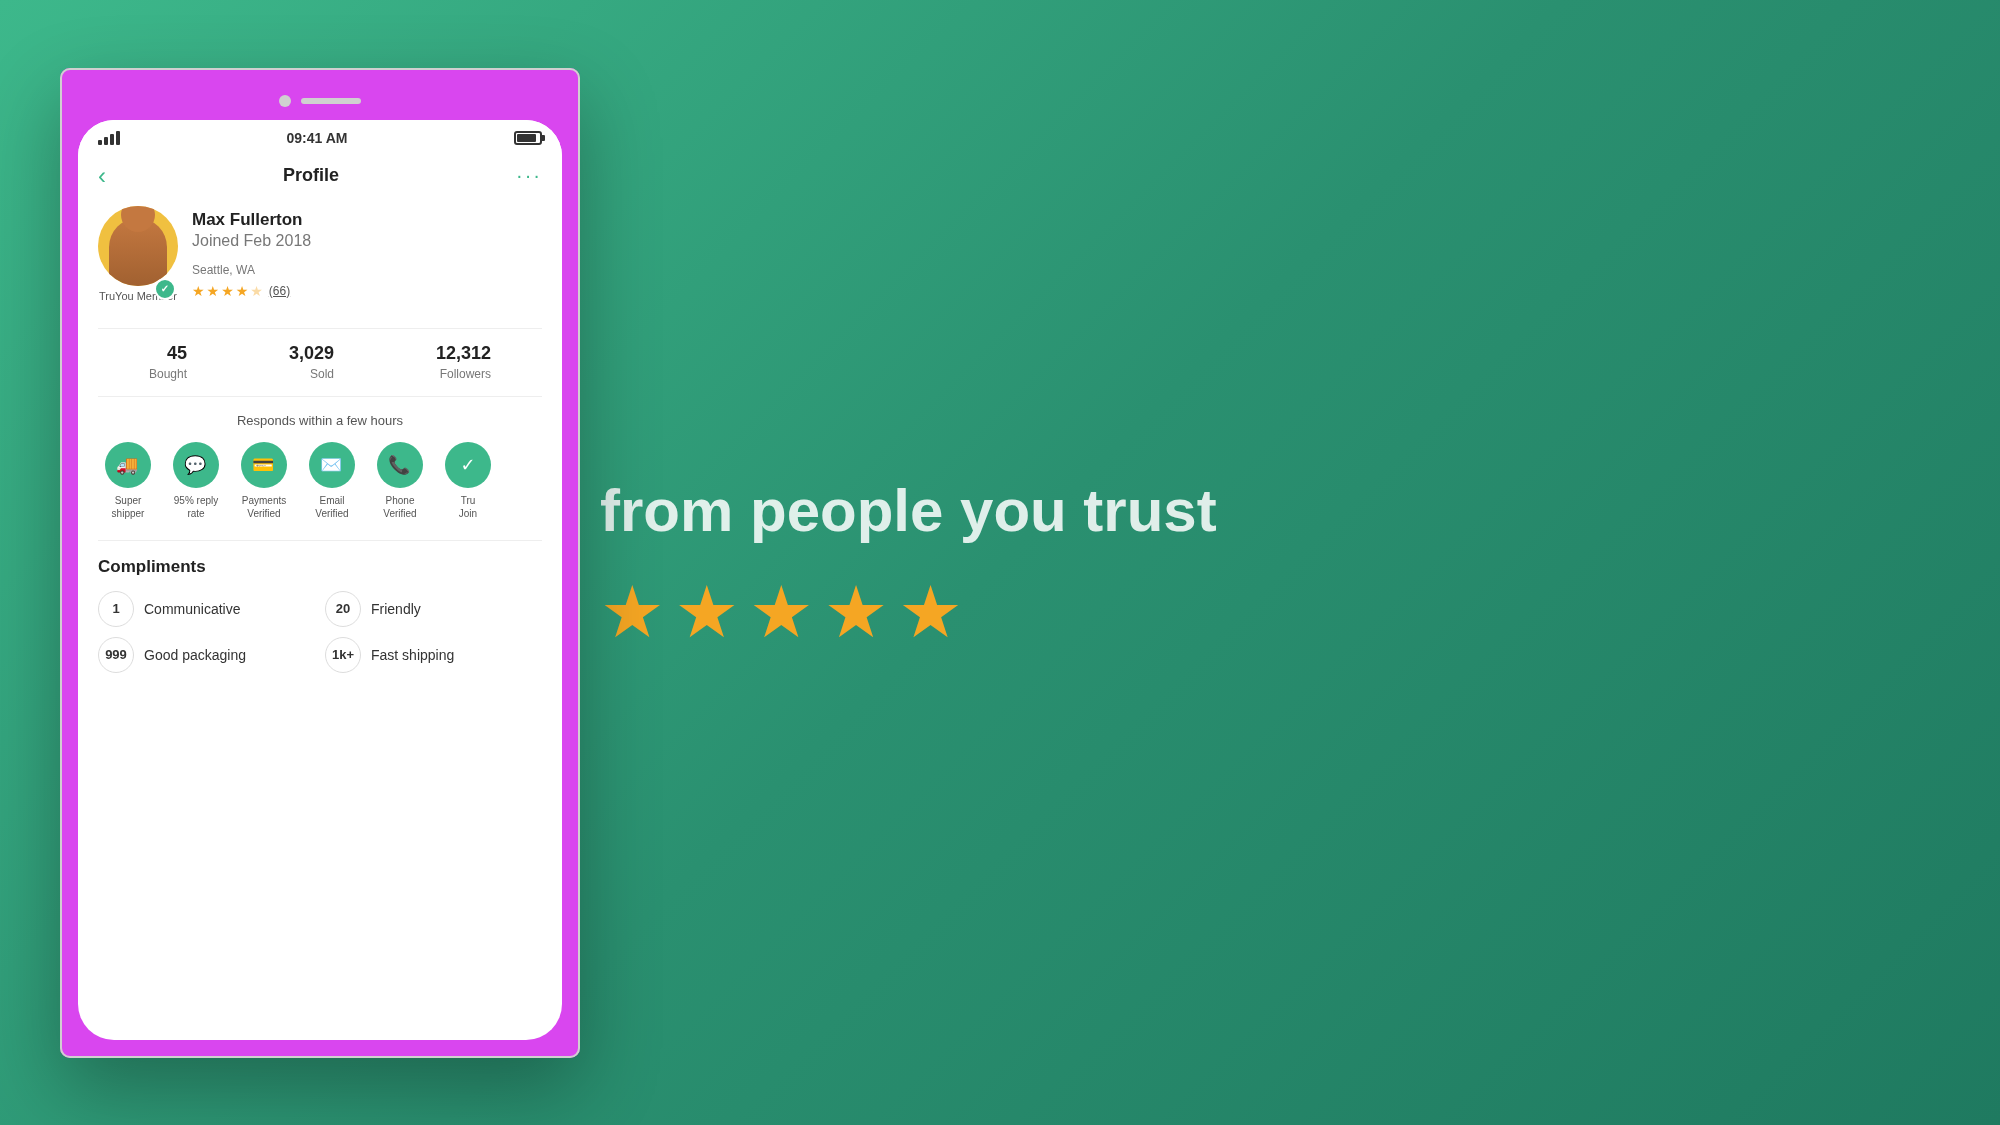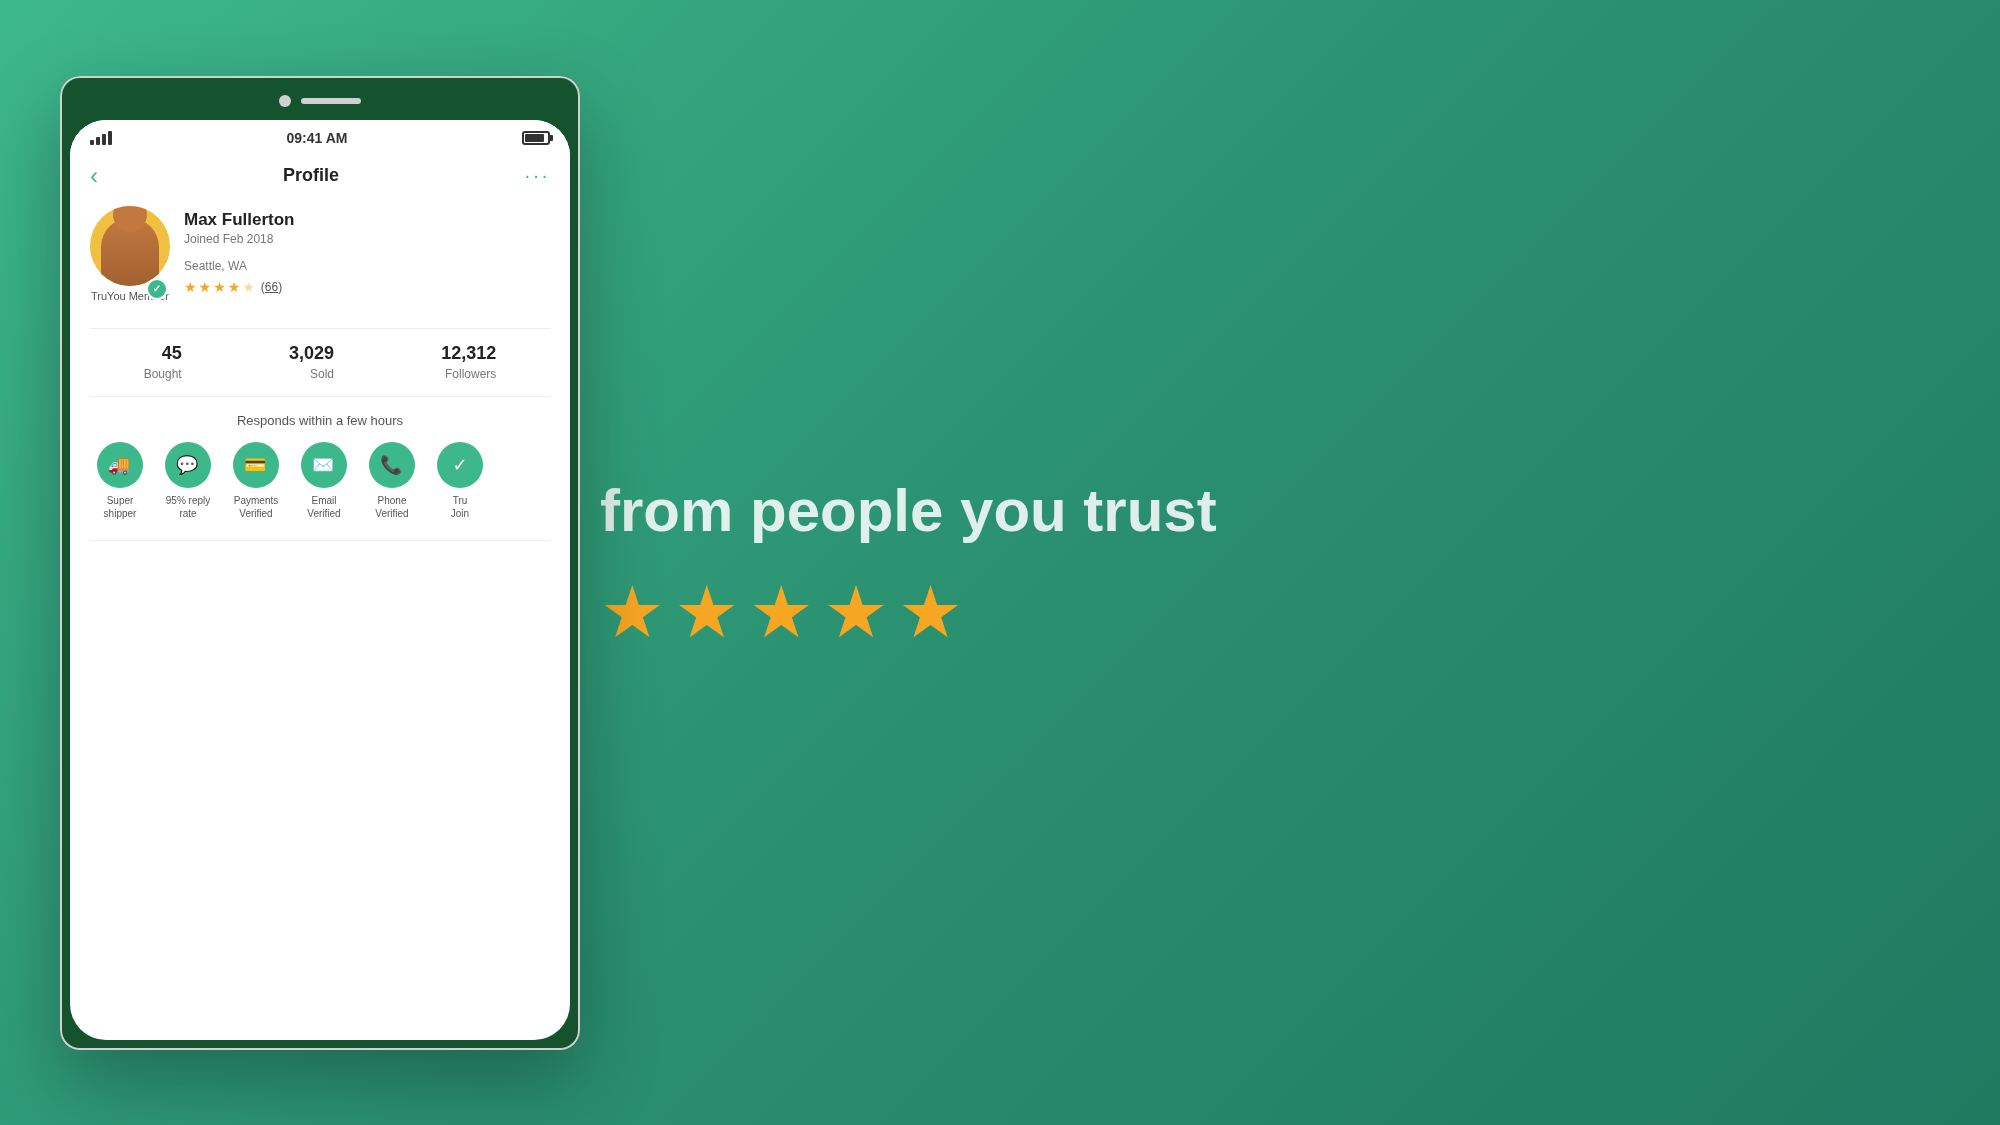--- a/index.html
+++ b/index.html
@@ -16,23 +16,23 @@
 
     
     .phone-wrapper {
       position: relative;
       left: 60px;
       width: 520px;
       flex-shrink: 0;
     }
 
     .phone-frame {
-      background: #14532d;
-      border-radius: 20px;
-      padding: 10px;
+      background: #d946ef;
+      border-radius: 10px;
+      padding: 18px;
       box-shadow: 0 30px 80px rgba(0,0,0,0.3), inset 0 0 0 2px #d0d0d0;
       position: relative;
     }
 
     .phone-top-bar {
       display: flex;
       justify-content: center;
       align-items: center;
       height: 30px;
       margin-bottom: 4px;
@@ -226,21 +226,21 @@
     }
 
     .profile-name {
       font-size: 17px;
       font-weight: 700;
       color: #222;
       margin-bottom: 2px;
     }
 
     .profile-joined {
-      font-size: 12px;
+      font-size: 16px;
       color: #777;
     }
 
     .profile-location {
       font-size: 12px;
       color: #777;
       margin-bottom: 6px;
       margin-top: 13px;
     }
 
@@ -511,20 +511,35 @@
           </div>
           <div class="badge-item">
             <div class="badge-icon">✓</div>
             <div class="badge-label">Tru<br>Join</div>
           </div>
         </div>
       </div>
 
       <div style="border-top: 1px solid #eee; margin: 0 20px 16px;"></div>
 
+      <div class="compliments-section">
+        <div class="compliments-title">Compliments</div>
+        <div class="compliment-row">
+          <div class="compliment-count">1</div>
+          <div class="compliment-label">Communicative</div>
+          <div class="compliment-count">20</div>
+          <div class="compliment-label">Friendly</div>
+        </div>
+        <div class="compliment-row">
+          <div class="compliment-count">999</div>
+          <div class="compliment-label">Good packaging</div>
+          <div class="compliment-count">1k+</div>
+          <div class="compliment-label">Fast shipping</div>
+        </div>
+      </div>
 
     </div>
   </div>
 </div>
 
 <div class="right-content">
   <div class="headline-sub">from people you trust</div>
   <div class="big-stars">
     <span class="big-star">★</span>
     <span class="big-star">★</span>

